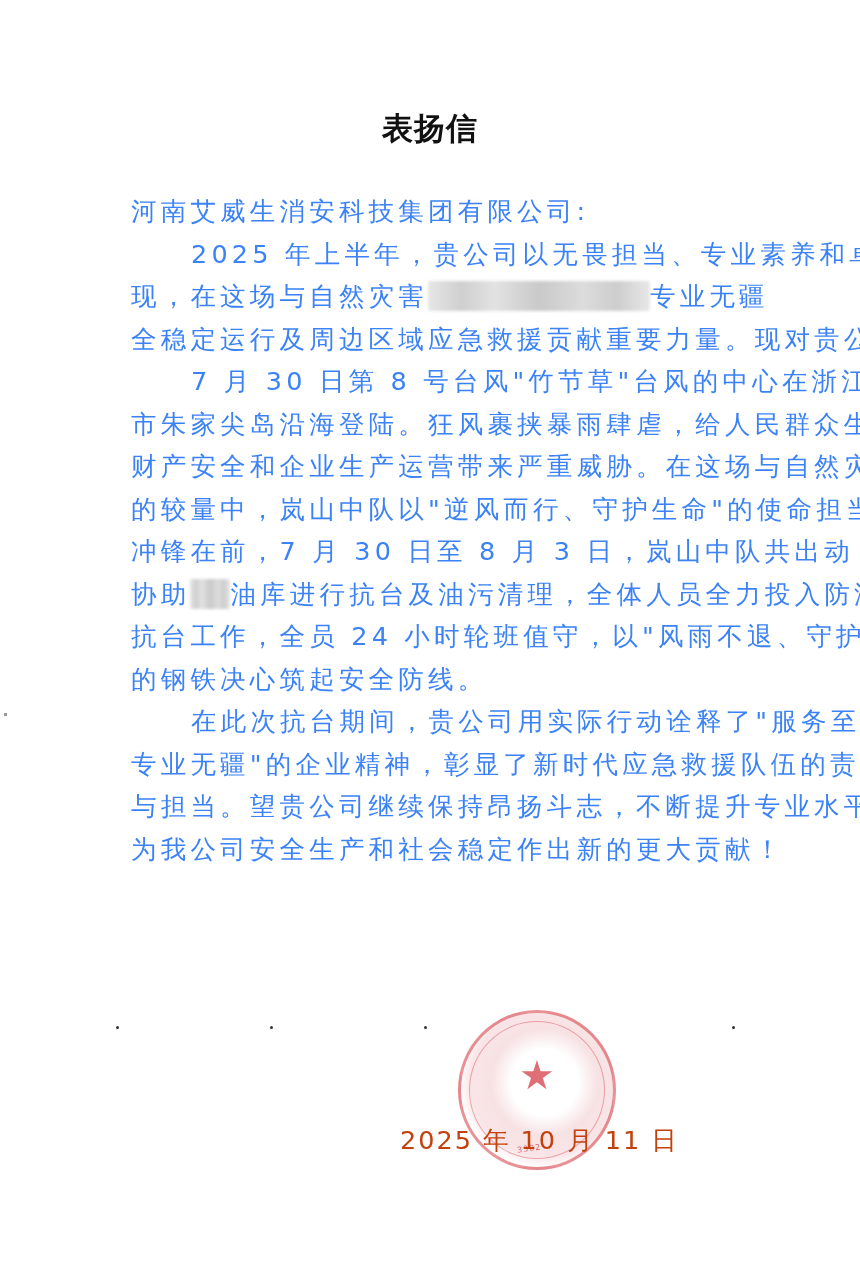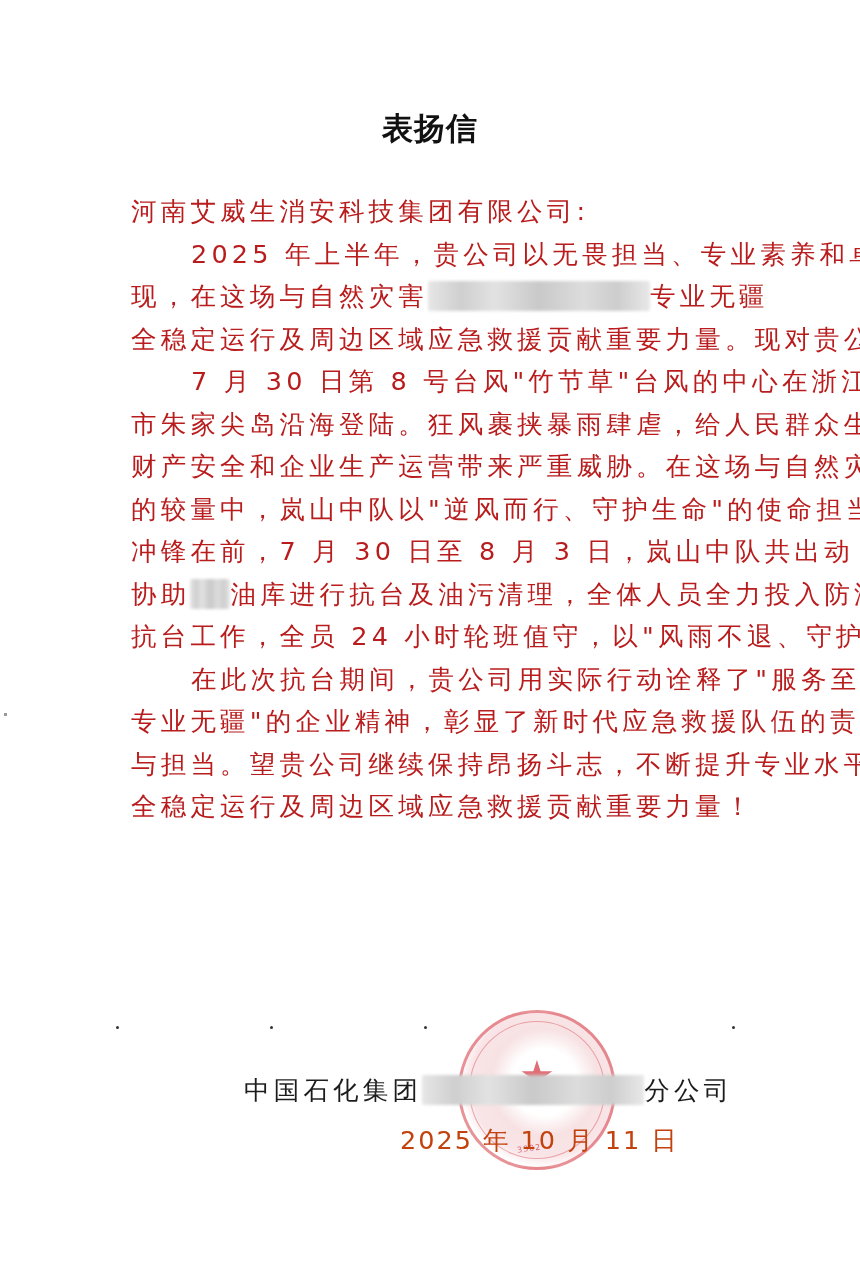--- a/index.html
+++ b/index.html
@@ -34,21 +34,21 @@
     color: #111;
   }
   .text-block {
     position: absolute;
     left: 131px;
     top: 190px;
     width: 604px;
     font-size: 25.5px;
     line-height: 42.5px;
     letter-spacing: 4.2px;
-    color: #b91c1c;
+    color: #3b82f6;
   }
   .line {
     display: block;
     white-space: nowrap;
     height: 42.5px;
   }
   .indent { padding-left: 60px; }
   .redact {
     display: inline-block;
     vertical-align: middle;
@@ -144,38 +144,38 @@
     <span class="line"><span>现，在这场与自然灾害</span><span class="redact" style="width:222px;"></span><span>专业无疆</span></span>
     <span class="line">全稳定运行及周边区域应急救援贡献重要力量。现对贵公司</span>
 
     <span class="line indent">7 月 30 日第 8 号台风"竹节草"台风的中心在浙江省舟山</span>
     <span class="line">市朱家尖岛沿海登陆。狂风裹挟暴雨肆虐，给人民群众生命</span>
     <span class="line">财产安全和企业生产运营带来严重威胁。在这场与自然灾害</span>
     <span class="line">的较量中，岚山中队以"逆风而行、守护生命"的使命担当，</span>
     <span class="line">冲锋在前，7 月 30 日至 8 月 3 日，岚山中队共出动 86 人次，</span>
     <span class="line"><span>协助</span><span class="redact" style="width:40px;"></span><span>油库进行抗台及油污清理，全体人员全力投入防汛</span></span>
     <span class="line">抗台工作，全员 24 小时轮班值守，以"风雨不退、守护到底"</span>
+    <span class="line">的钢铁决心筑起安全防线。</span>
 
     <span class="line indent">在此次抗台期间，贵公司用实际行动诠释了"服务至上、</span>
     <span class="line">专业无疆"的企业精神，彰显了新时代应急救援队伍的责任</span>
     <span class="line">与担当。望贵公司继续保持昂扬斗志，不断提升专业水平，</span>
-    <span class="line">全稳定运行及周边区域应急救援贡献重要力量！</span>
+    <span class="line">为我公司安全生产和社会稳定作出新的更大贡献！</span>
   </div>
 
   <div class="dots">
     <span class="dot" style="left:116px;"></span>
     <span class="dot" style="left:270px;"></span>
     <span class="dot" style="left:424px;"></span>
     <span class="dot" style="left:732px;"></span>
   </div>
 
   <div class="stamp">
     <div class="stamp-inner"></div>
     <div class="stamp-star">★</div>
     <div class="stamp-code">3302</div>
   </div>
 
-  <div class="signature"><span>中国石化集团</span><span class="redact" style="width:222px;"></span><span>分公司</span></div>
 
   <div class="date">2025 年 10 月 11 日</div>
 
   <div class="edge-mark"></div>
 </div>
 
 </body></html>

